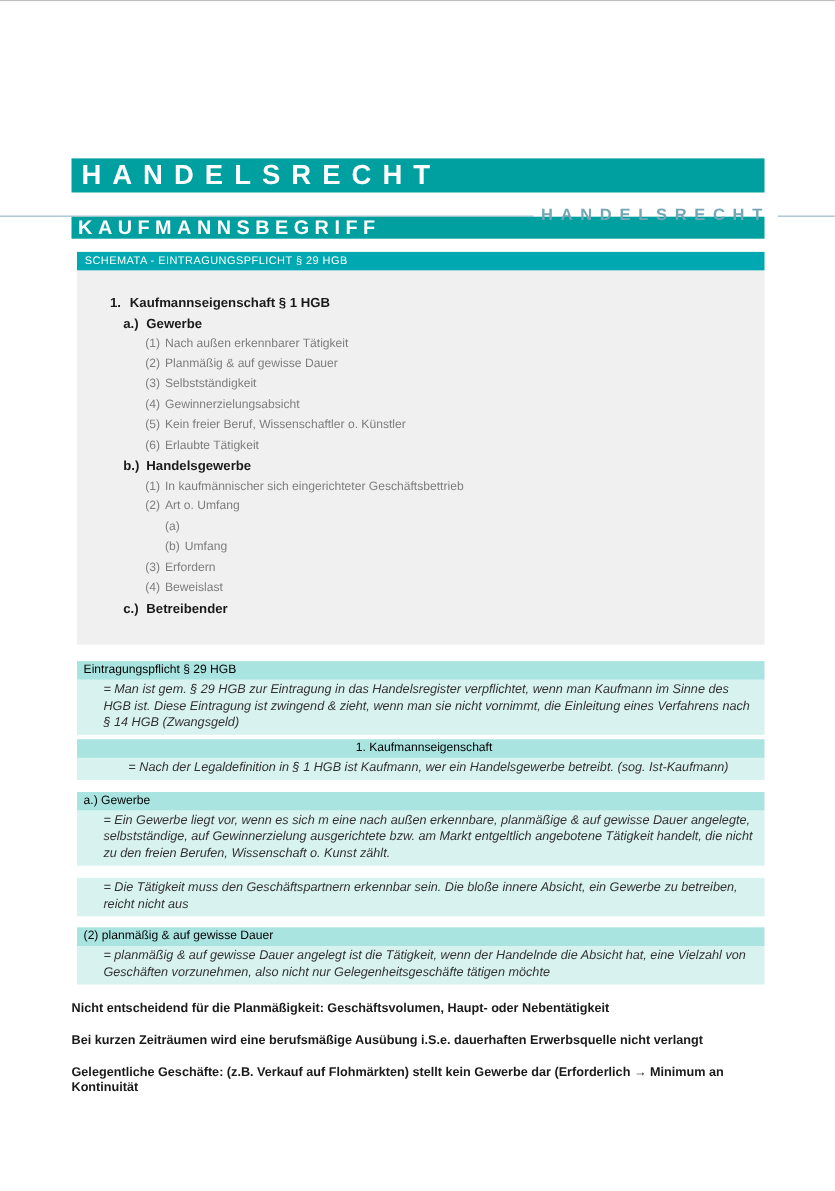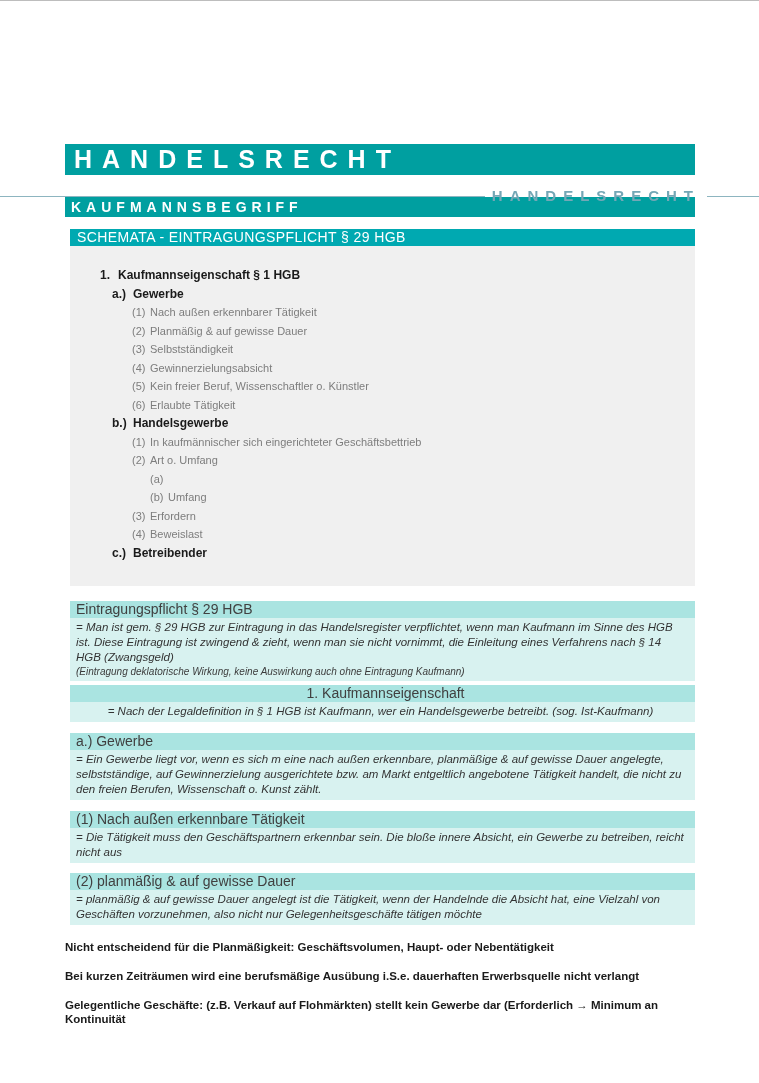--- a/index.html
+++ b/index.html
@@ -29,27 +29,27 @@
   .content { margin: 0 64px 0 65px; width: 630px; }
 
   .title-bar {
     margin-top: 143px; height: 31px; background: #009fa0;
     color: #ffffff; font-size: 25px; font-weight: 700;
     letter-spacing: 10px; line-height: 31px; padding-left: 9px;
     white-space: nowrap; overflow: hidden;
   }
   .kauf-bar {
     margin-top: 22px; height: 20px; background: #009fa0;
-    color: #ffffff; font-size: 14px; font-weight: 700;
+    color: #ffffff; font-size: 18px; font-weight: 700;
     letter-spacing: 5px; line-height: 20px; padding-left: 6px;
     white-space: nowrap;
   }
   .schema-bar {
     margin-top: 12px; margin-left: 5px; width: 625px; height: 17px;
-    background: #00a9b1; color: #ffffff; font-size: 14px;
+    background: #00a9b1; color: #ffffff; font-size: 10px;
     letter-spacing: 0.4px; line-height: 17px; padding-left: 7px;
     white-space: nowrap;
   }
 
   .outline-box {
     margin-left: 5px; width: 625px; background: #f0f0f0;
     padding: 20px 10px 24px 25px;
   }
   .orow { display: flex; line-height: 18.5px; height: 18.5px; }
   .orow .omark { flex: 0 0 auto; }
@@ -59,27 +59,27 @@
   .orow.l2 { padding-left: 17px; font-size: 12px; }
   .orow.l2 .omark { width: 21px; }
   .orow.l3 { padding-left: 37px; font-size: 11px; color: #7d7d7d; }
   .orow.l3 .omark { width: 18px; }
   .orow.l4 { padding-left: 55px; font-size: 11px; color: #7d7d7d; }
   .orow.l4 .omark { width: 18px; }
   .orow.strong { font-weight: 700; color: #1a1a1a; }
 
   .def { margin-left: 5px; width: 625px; }
   .def-header {
-    background: #aae4e1; color: #404040; font-size: 14px;
+    background: #aae4e1; color: #000000; font-size: 11px;
     height: 17px; line-height: 17px; padding-left: 6px;
     white-space: nowrap; overflow: hidden;
   }
   .def-body {
     background: #d8f2f0; color: #333333; font-style: italic;
-    font-size: 11.5px; line-height: 15px; padding: 2px 10px 3px 6px;
+    font-size: 11.5px; line-height: 15px; padding: 2px 10px 3px 24px;
   }
   .def-note { font-size: 10px; line-height: 13px; color: #3c3c3c; }
   .m15 { margin-top: 15px; } .m12 { margin-top: 4px; text-align: center; }
   .m11 { margin-top: 11px; } .m10 { margin-top: 10px; }
 
   .para {
     margin-top: 15px; font-size: 11.5px; line-height: 14px; color: #1a1a1a; font-weight: bold;
   }
 </style>
 </head>
@@ -164,40 +164,38 @@
       <div class="orow l2 strong">
           <span class="omark">c.)</span>
           <span class="otext">Betreibender</span>
         </div>
     </div>
 
     <section class="def m15">
       <div class="def-header">Eintragungspflicht § 29 HGB</div>
       <div class="def-body">
         <div>= Man ist gem. § 29 HGB zur Eintragung in das Handelsregister verpflichtet, wenn man Kaufmann im Sinne des HGB ist. Diese Eintragung ist zwingend &amp; zieht, wenn man sie nicht vornimmt, die Einleitung eines Verfahrens nach § 14 HGB (Zwangsgeld)</div>
-        <div class="def-note">(Eintragung deklatorische Wirkung, keine Auswirkung auch ohne Eintragung Kaufmann)</div>
       </div>
     </section>
 
     <section class="def m12">
       <div class="def-header">1. Kaufmannseigenschaft</div>
       <div class="def-body">
         <div>= Nach der Legaldefinition in § 1 HGB ist Kaufmann, wer ein Handelsgewerbe betreibt. (sog. Ist-Kaufmann)</div>
       </div>
     </section>
 
     <section class="def m11">
       <div class="def-header">a.) Gewerbe</div>
       <div class="def-body">
         <div>= Ein Gewerbe liegt vor, wenn es sich m eine nach außen erkennbare, planmäßige &amp; auf gewisse Dauer angelegte, selbstständige, auf Gewinnerzielung ausgerichtete bzw. am Markt entgeltlich angebotene Tätigkeit handelt, die nicht zu den freien Berufen, Wissenschaft o. Kunst zählt.</div>
       </div>
     </section>
 
     <section class="def m11">
-      <div class="def-header">(1) Nach außen erkennbare Tätigkeit</div>
       <div class="def-body">
         <div>= Die Tätigkeit muss den Geschäftspartnern erkennbar sein. Die bloße innere Absicht, ein Gewerbe zu betreiben, reicht nicht aus</div>
       </div>
     </section>
 
     <section class="def m10">
       <div class="def-header">(2) planmäßig &amp; auf gewisse Dauer</div>
       <div class="def-body">
         <div>= planmäßig &amp; auf gewisse Dauer angelegt ist die Tätigkeit, wenn der Handelnde die Absicht hat, eine Vielzahl von Geschäften vorzunehmen, also nicht nur Gelegenheitsgeschäfte tätigen möchte</div>
       </div>

